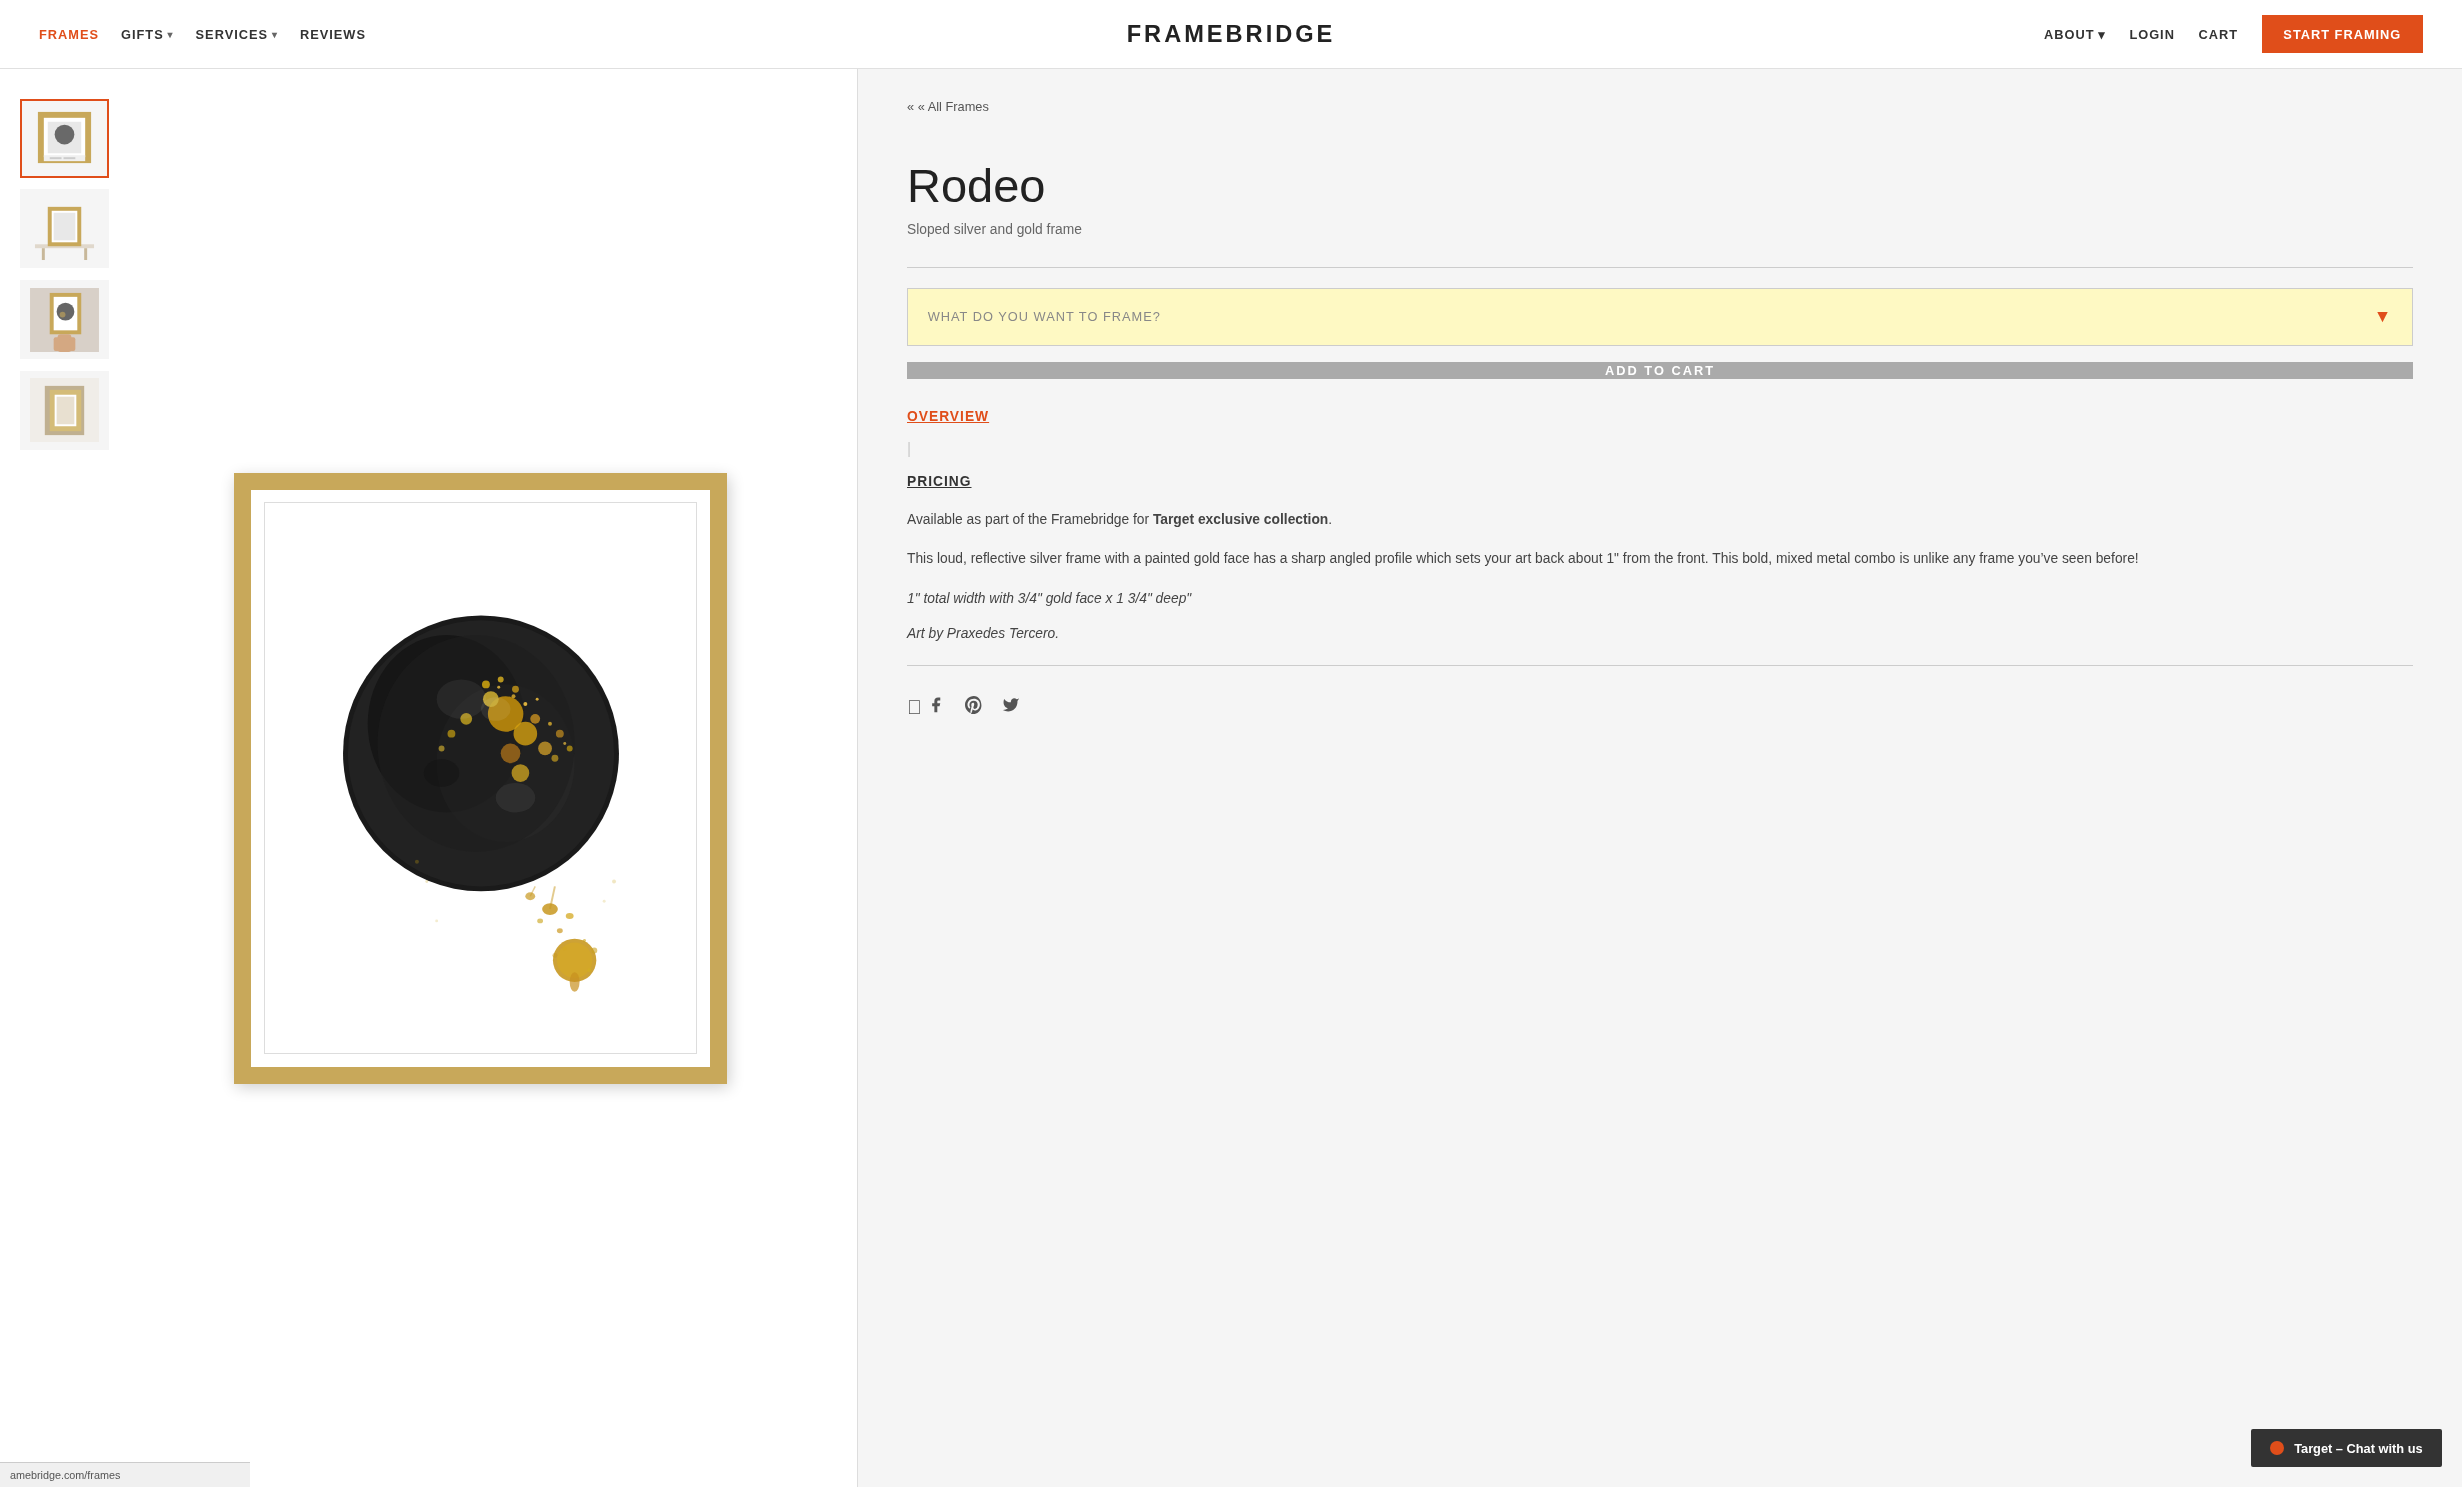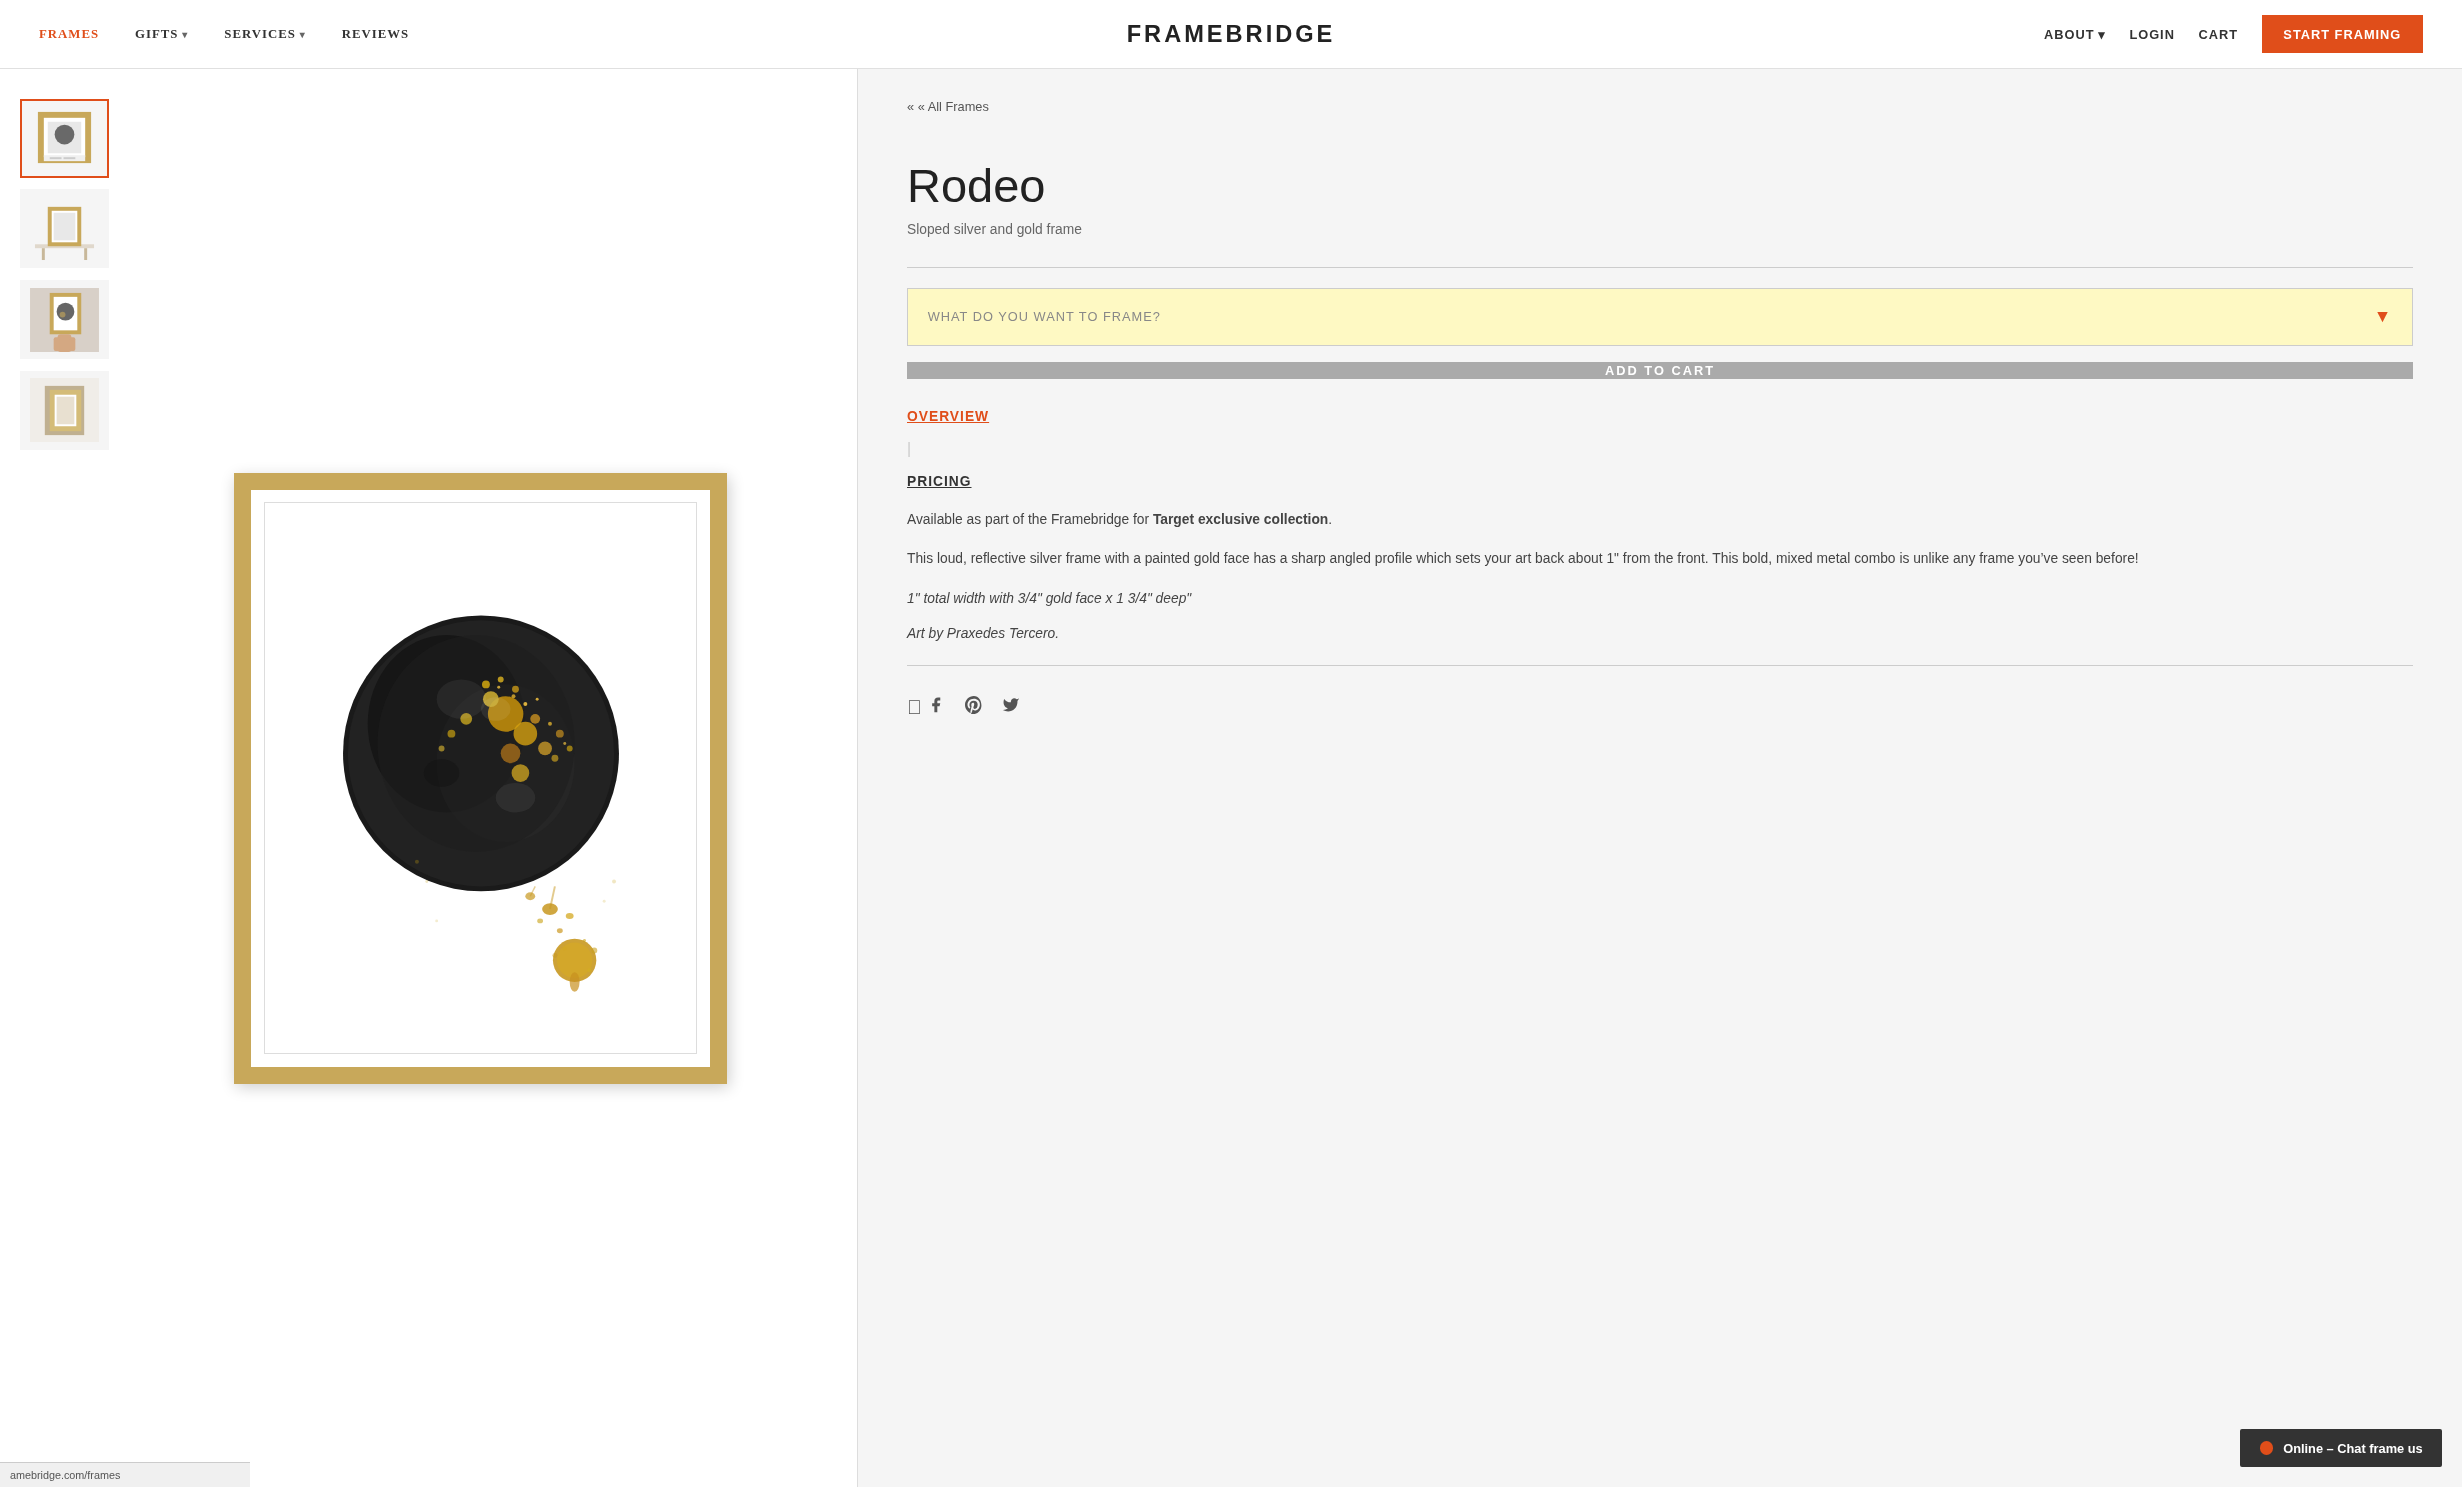--- a/index.html
+++ b/index.html
@@ -13,22 +13,21 @@
       padding: 0 39px;
       height: 69px;
       border-bottom: 1px solid #e0e0e0;
       background: #fff;
       position: relative;
       z-index: 10;
     }
     .nav-left {
       display: flex;
       align-items: center;
-      gap: 36px;
-      font-family: Liberation Serif, serif;
+      gap: 22px;
     }
     .nav-left .nav-item {
       font-size: 12.8px;
       font-weight: 700;
       letter-spacing: 1px;
       text-transform: uppercase;
       cursor: pointer;
       color: #333;
       display: flex;
       align-items: center;
@@ -566,19 +565,19 @@
           </svg>
       </span>
     </div>
 
   </div>
 
 </div>
 
 <div class="chat-widget">
   <span class="chat-dot"></span>
-  <span>Online – Chat frame us</span>
+  <span>Target – Chat with us</span>
 </div>
 
 <div class="url-bar">
   <span>amebridge.com/frames</span>
 </div>
 
 
 </body></html>

